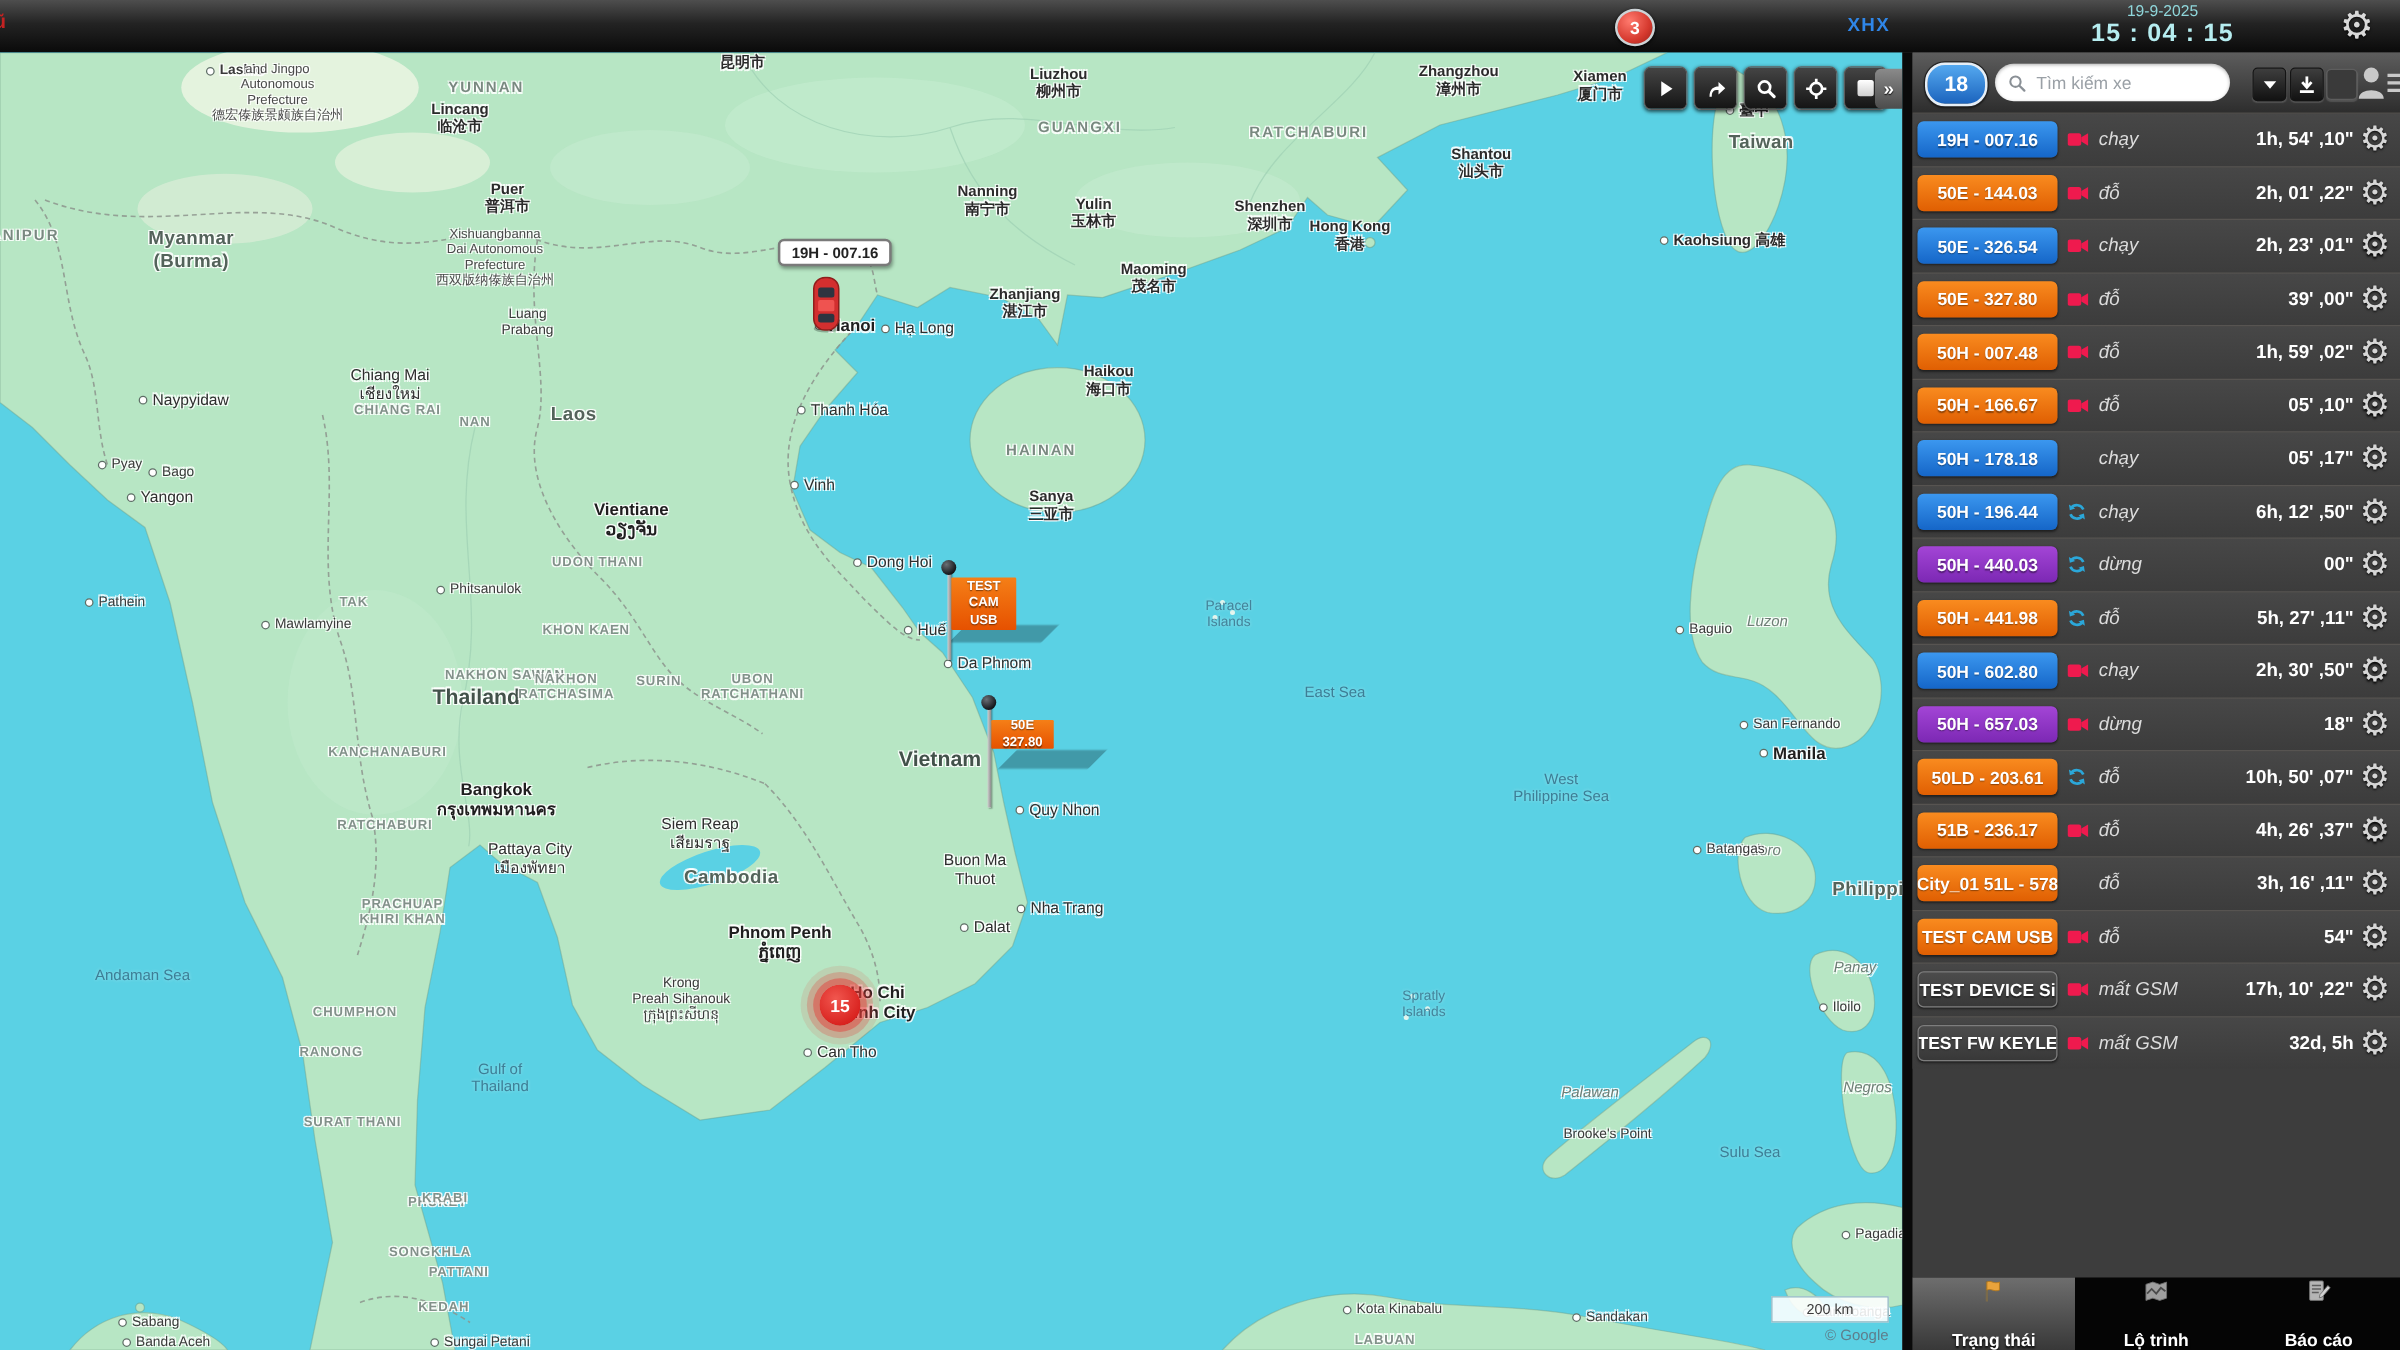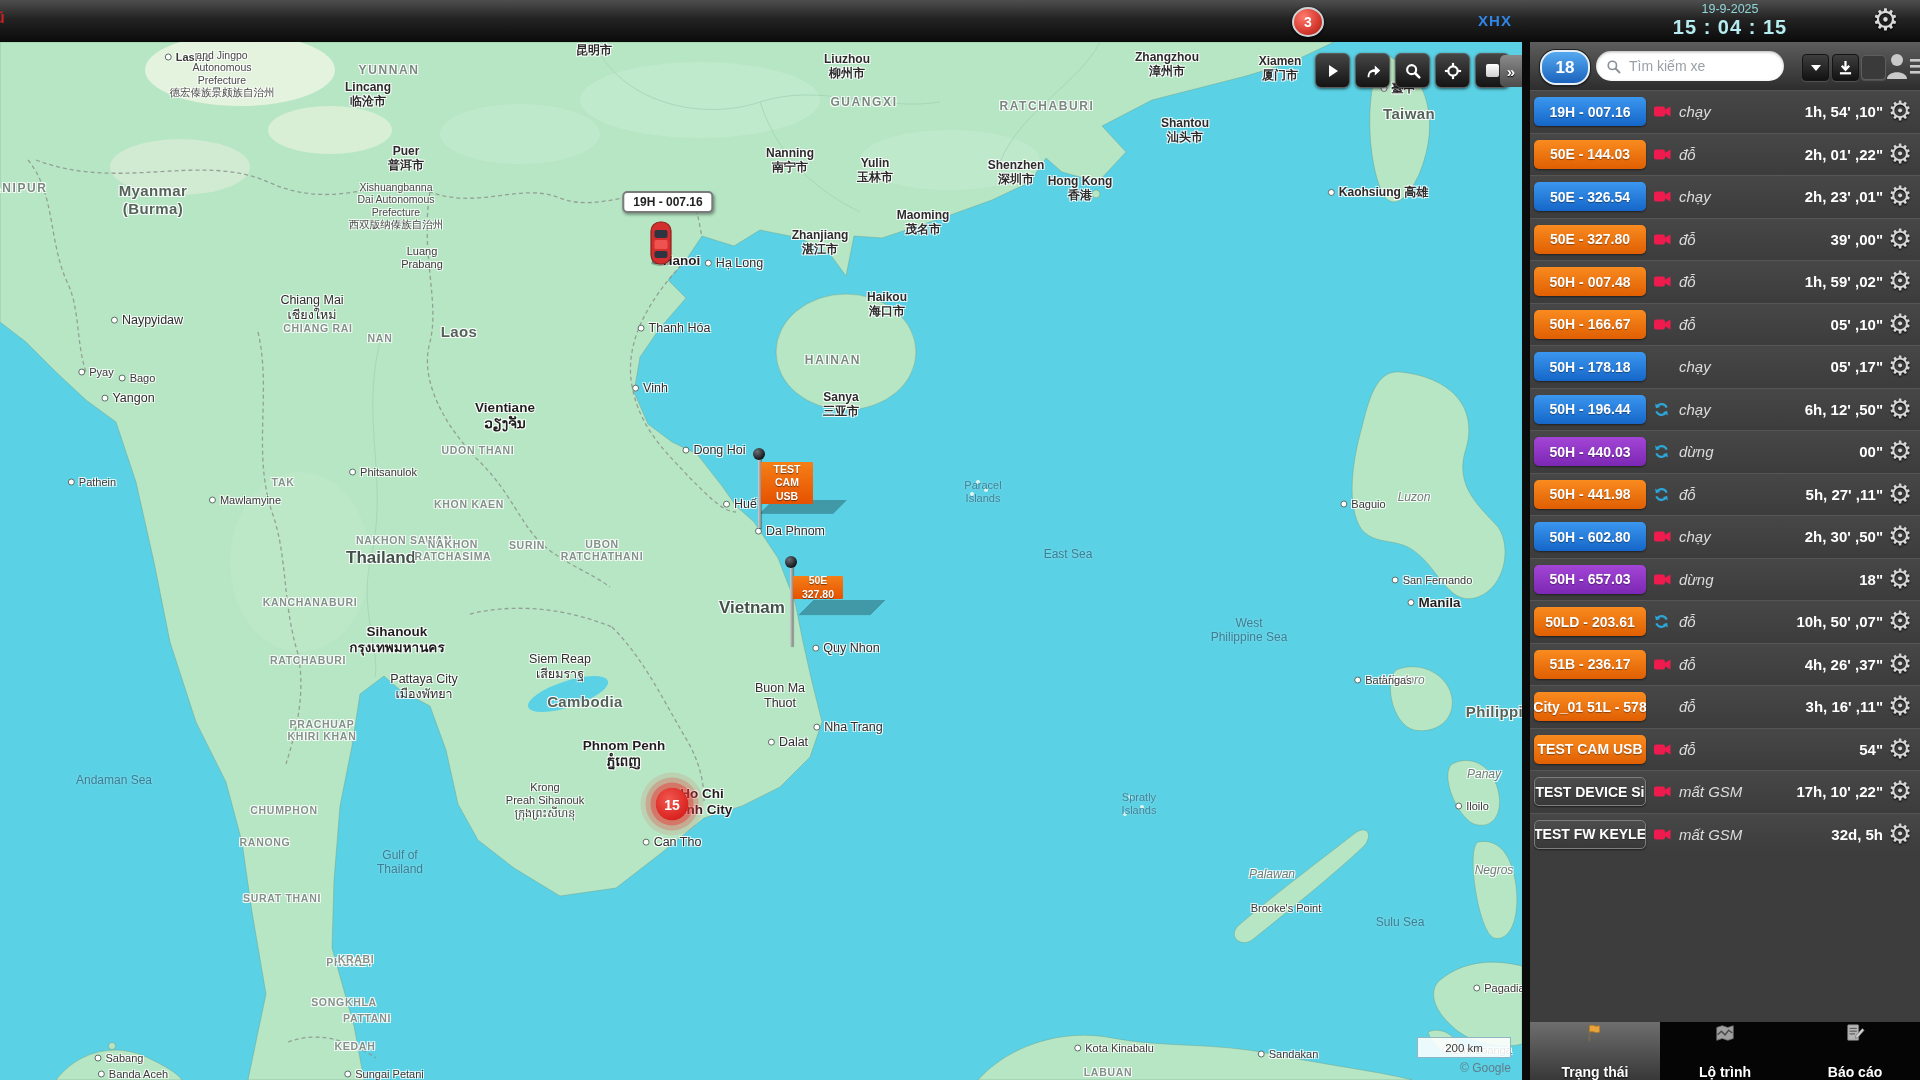--- a/index.html
+++ b/index.html
@@ -310,21 +310,21 @@
 Minh City</div>
         <div class="mlabel city-lg halo" style="left: 624px; top: 712px;">Phnom Penh
 ភ្នំពេញ</div>
         <div class="mlabel city halo" style="left: 560px; top: 625px;">Siem Reap
 เสียมราฐ</div>
         <div class="mlabel city-sm halo" style="left: 545px; top: 758px;">Krong
 Preah Sihanouk
 ក្រុងព្រះសីហនុ</div>
         <div class="mlabel city halo" style="left: 424px; top: 645px;">Pattaya City
 เมืองพัทยา</div>
-        <div class="mlabel city-lg halo" style="left: 397px; top: 598px;">Sihanouk
+        <div class="mlabel city-lg halo" style="left: 397px; top: 598px;">Bangkok
 กรุงเทพมหานคร</div>
         <div class="mlabel city-lg halo" style="left: 505px; top: 374px;">Vientiane
 ວຽງຈັນ</div>
         <div class="mlabel city halo dotlbl" style="left: 147px; top: 278px;">
           <span class="mdot"></span>
           <span>Naypyidaw</span>
         </div>
         <div class="mlabel city-sm halo dotlbl" style="left: 137px; top: 336px;">
           <span class="mdot"></span>
           <span>Bago</span>

